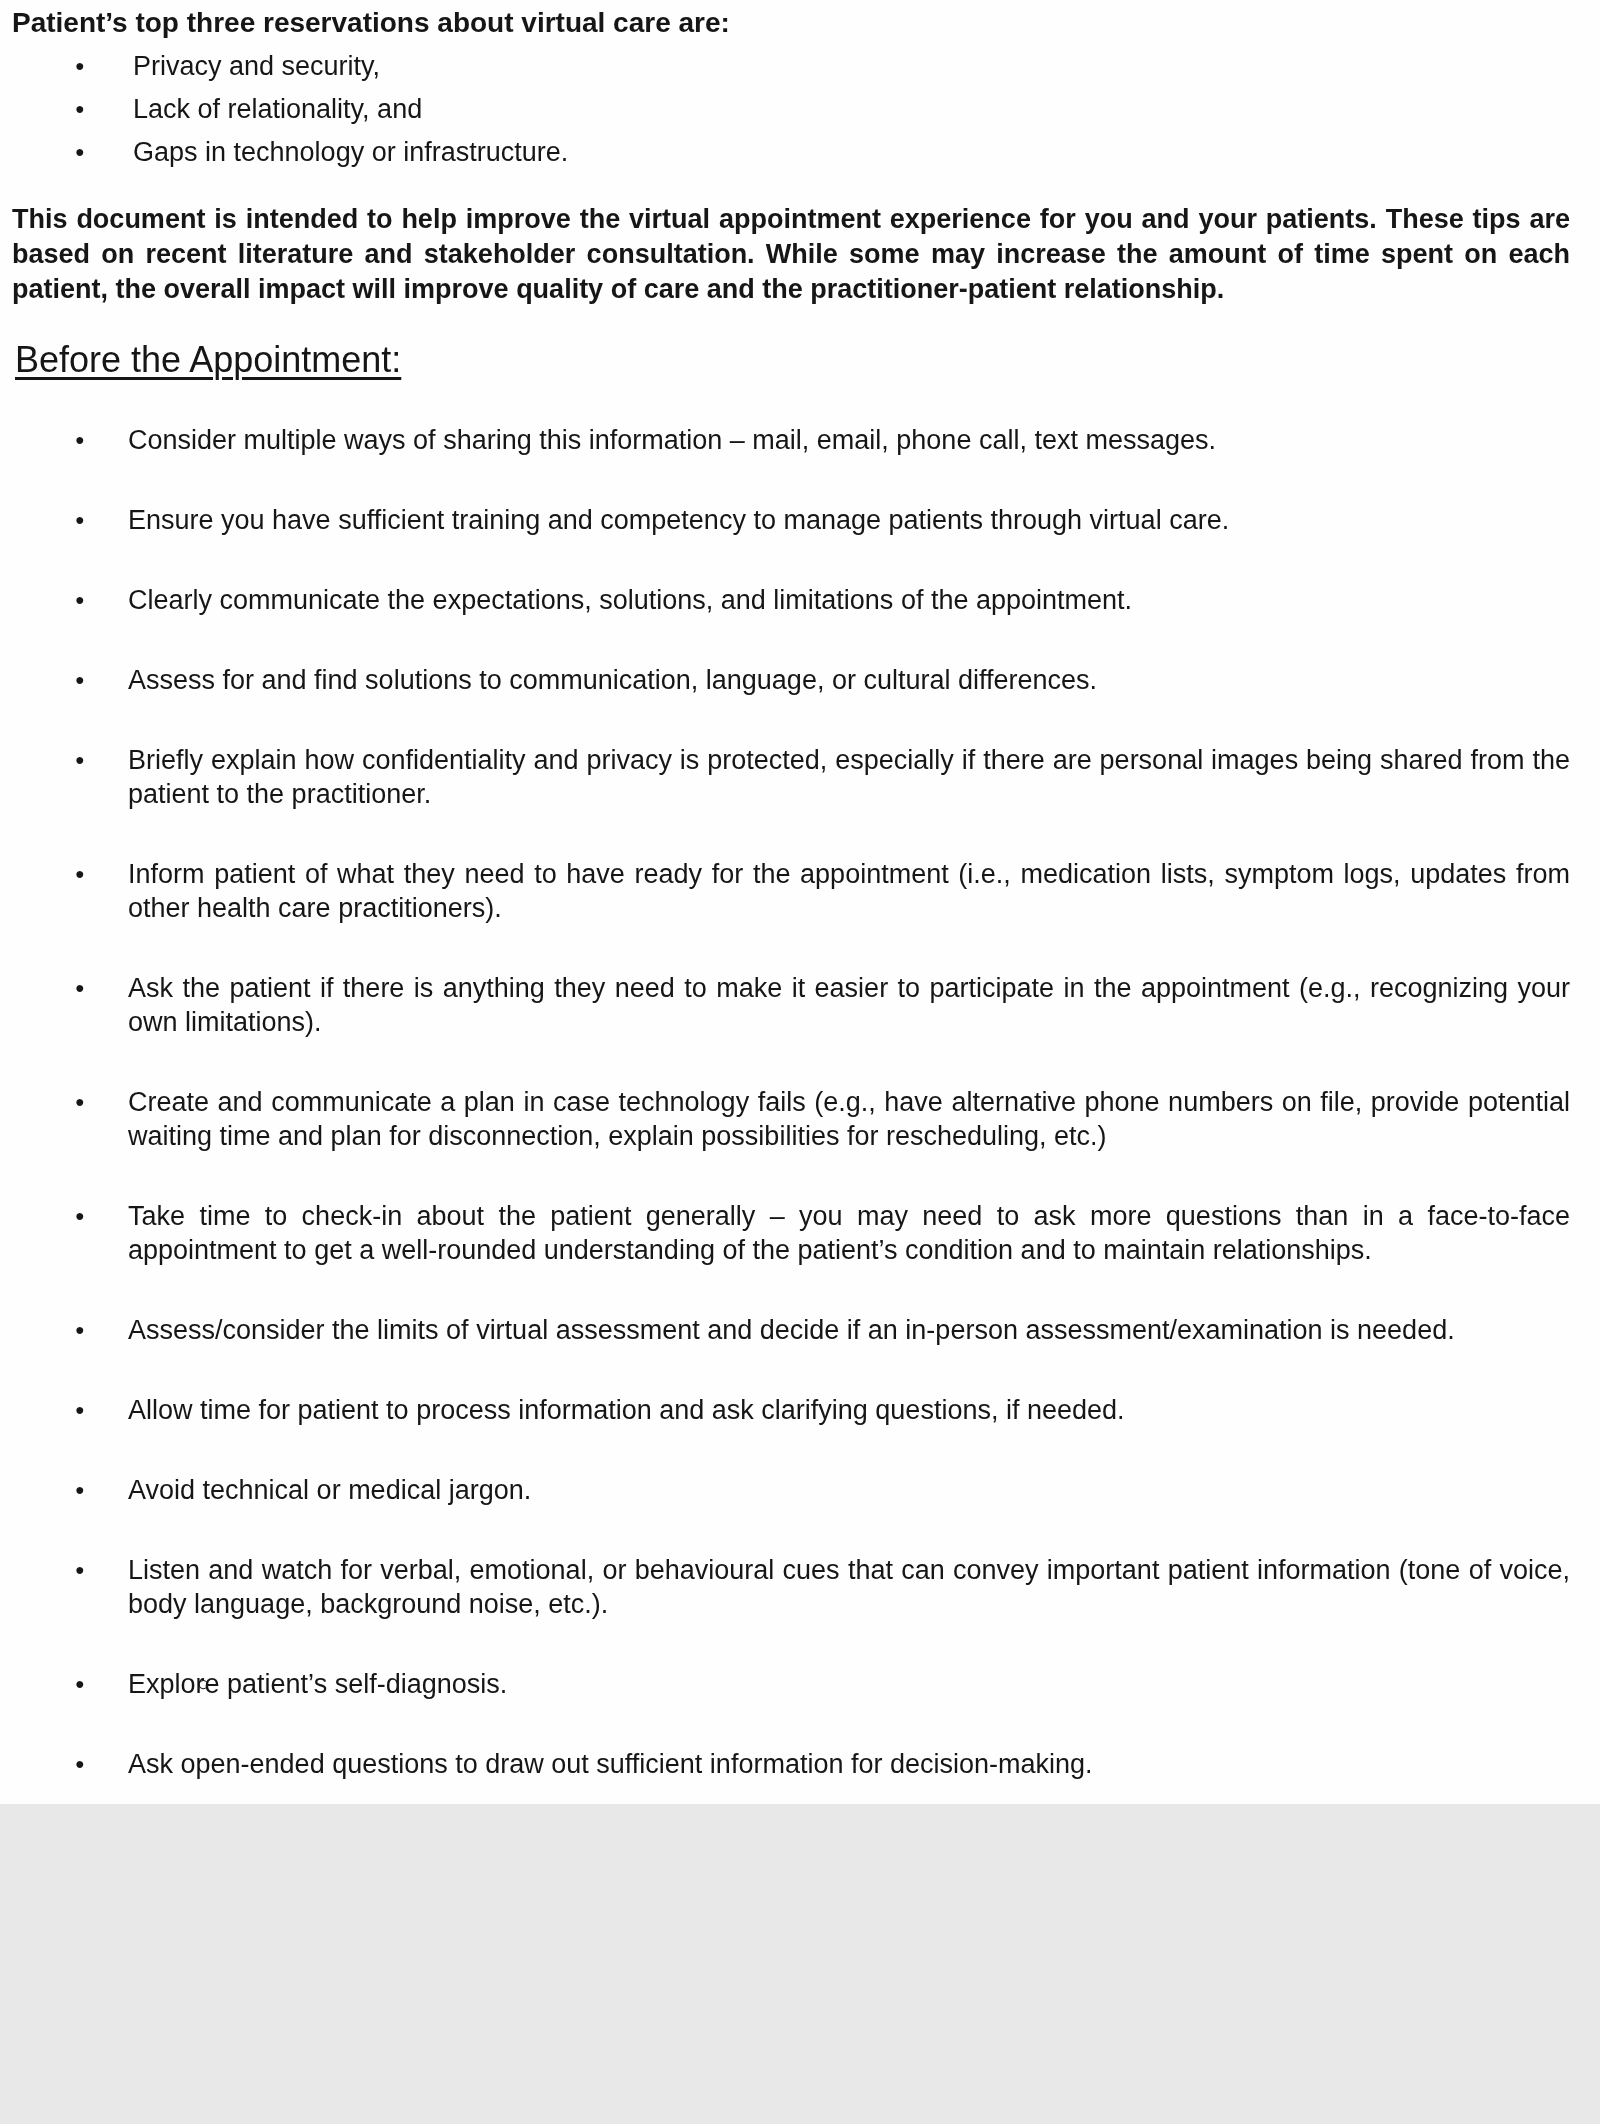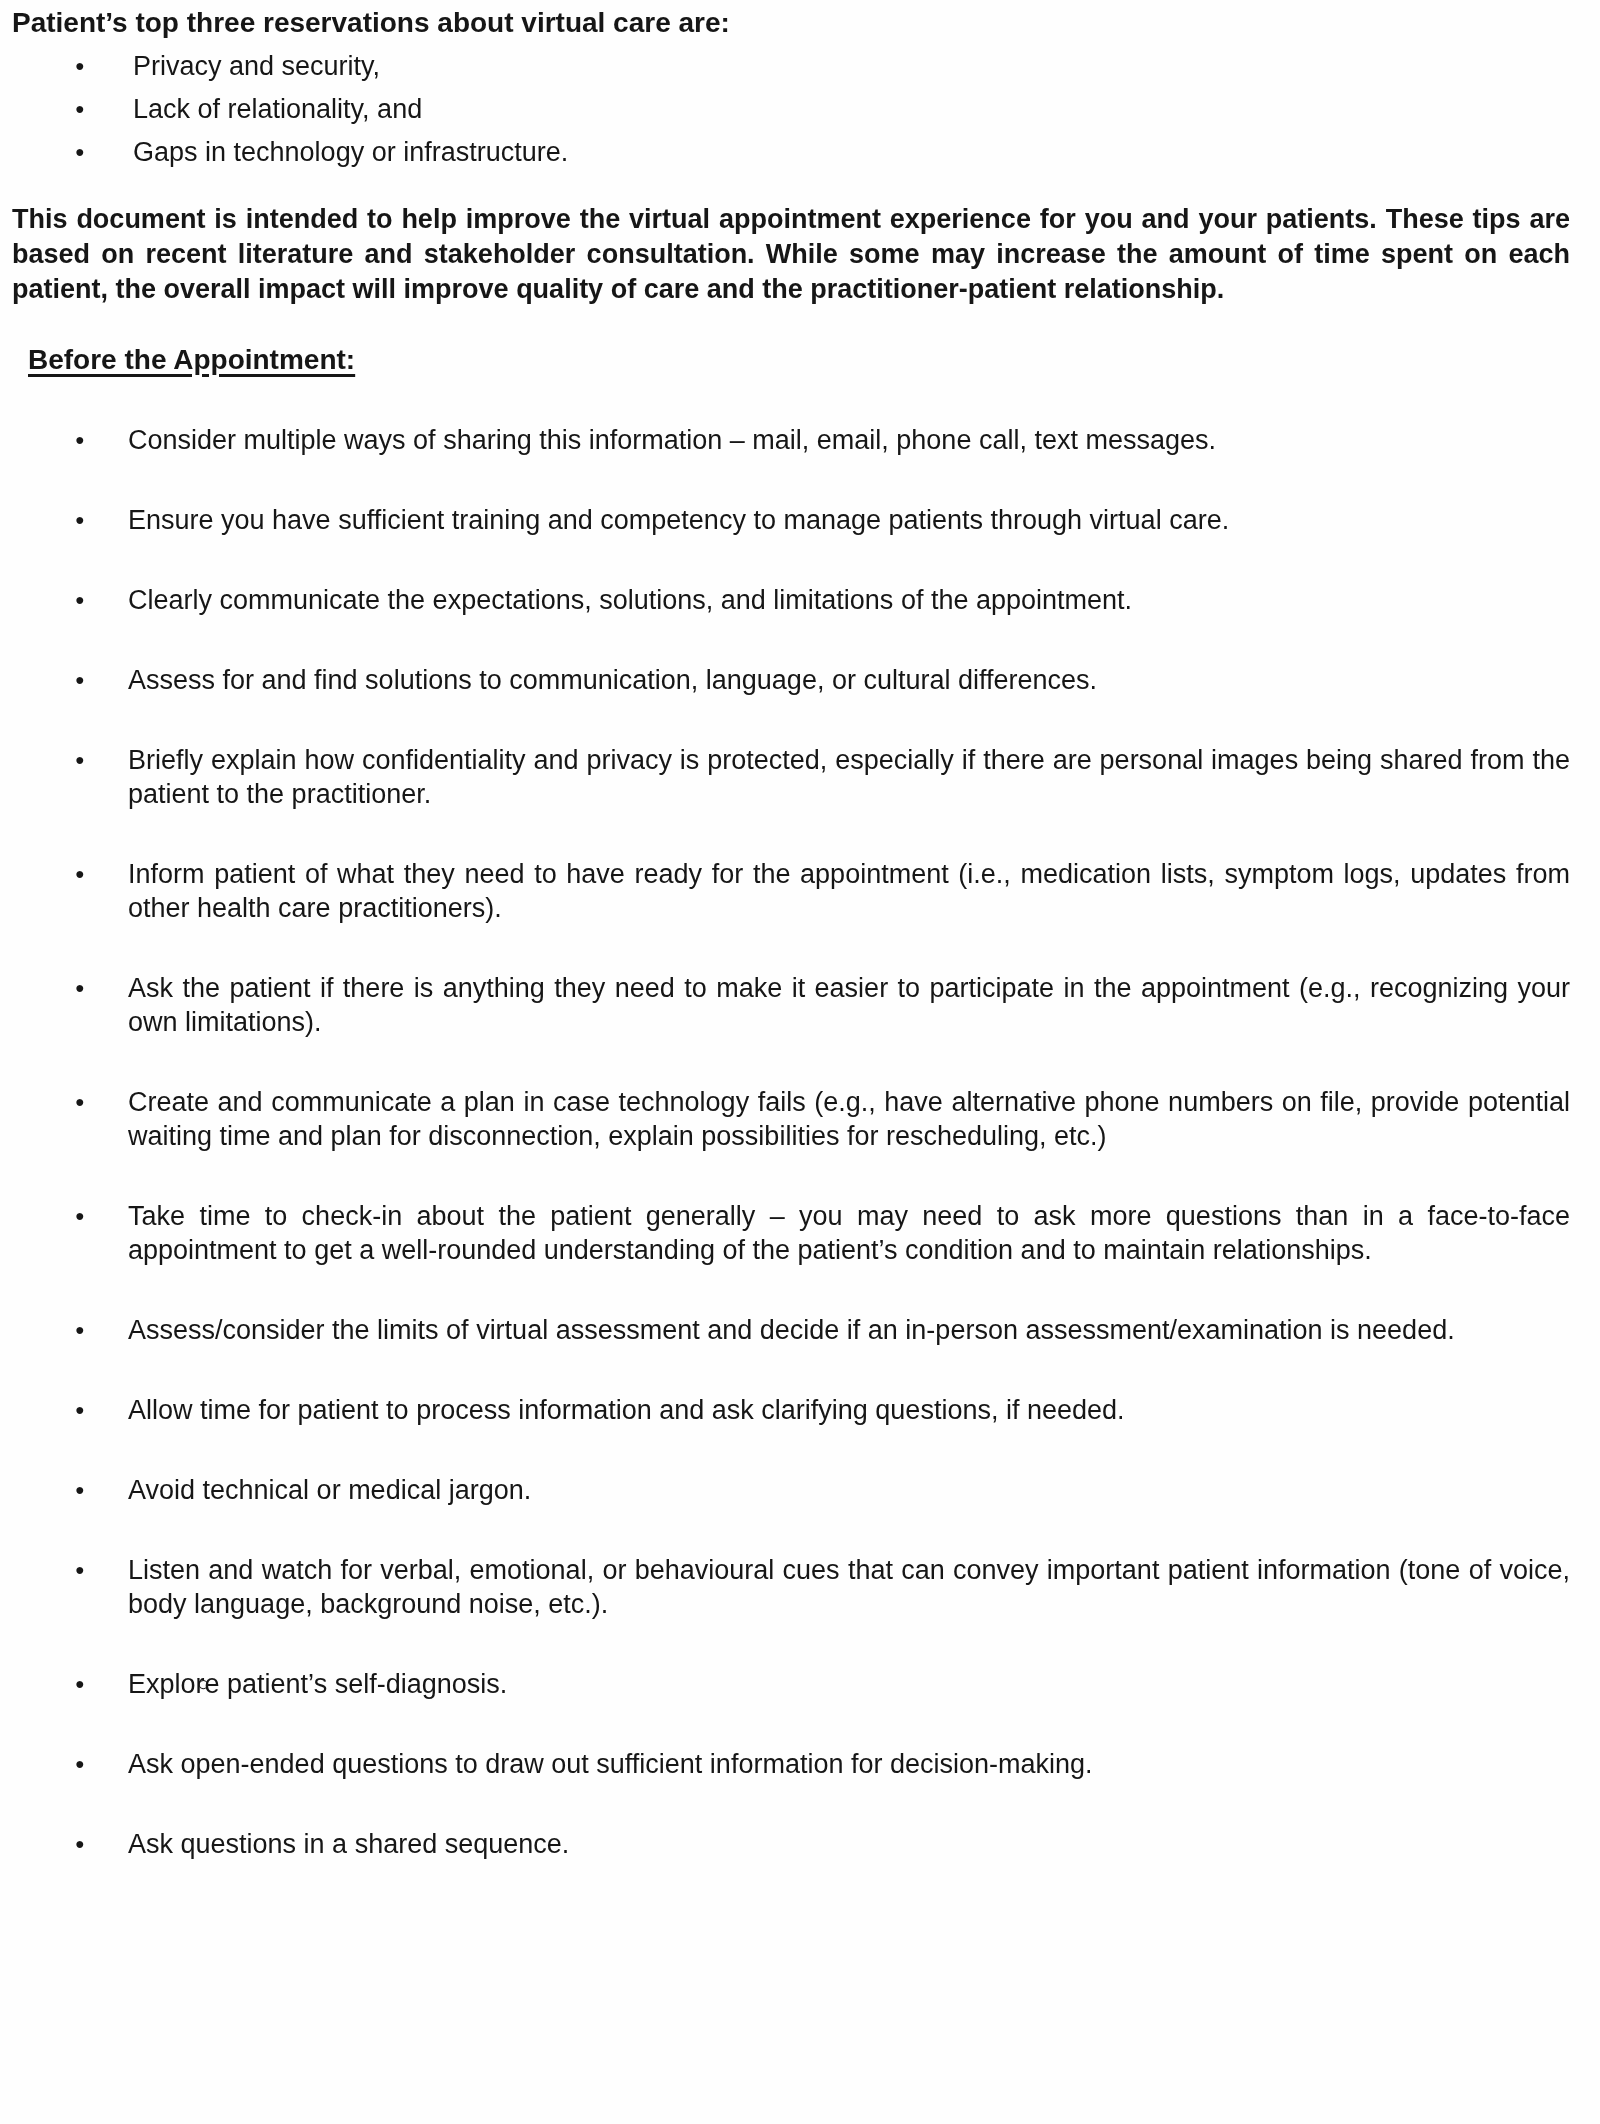--- a/index.html
+++ b/index.html
@@ -1,20 +1,20 @@
 <!DOCTYPE html>
 <html><head>
 <meta charset="utf-8">
 <style>
   * { box-sizing: border-box; }
   html, body { margin: 0; padding: 0; background: #e8e8e8; }
   .page {
     position: relative;
     width: 1600px;
-    height: 2124px;
+    height: 1804px;
     margin: 0 auto;
     background: #fefefe;
     color: #161616;
     font-family: "Liberation Sans", "DejaVu Sans", sans-serif;
     font-size: 27px;
     line-height: 34px;
     padding: 6px 30px 16px 12px;
     overflow: hidden;
   }
   .doc-title {
@@ -36,24 +36,24 @@
     font-size: 16px;
     line-height: inherit;
   }
   .intro-para {
     margin: 32px 0 0 0;
     text-align: justify;
     line-height: 35px;
     font-weight: bold;
   }
   .section-heading {
-    font-size: 28px;
-    font-weight: bold;
+    font-size: 36px;
+    font-weight: normal;
     line-height: 34px;
-    margin: 36px 0 46px 16px;
+    margin: 36px 0 46px 3px;
   }
   .section-heading .heading-text {
     text-decoration: underline;
     text-decoration-thickness: 2.5px;
     text-underline-offset: 5px;
   }
   .bullet-item {
     position: relative;
     padding-left: 116px;
     margin: 0 0 46px 0;

